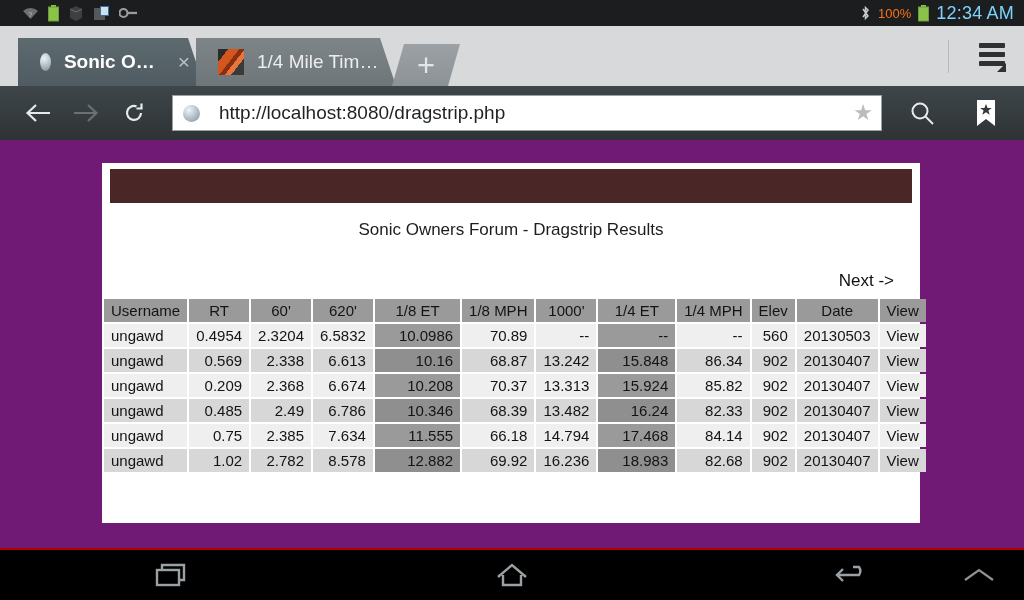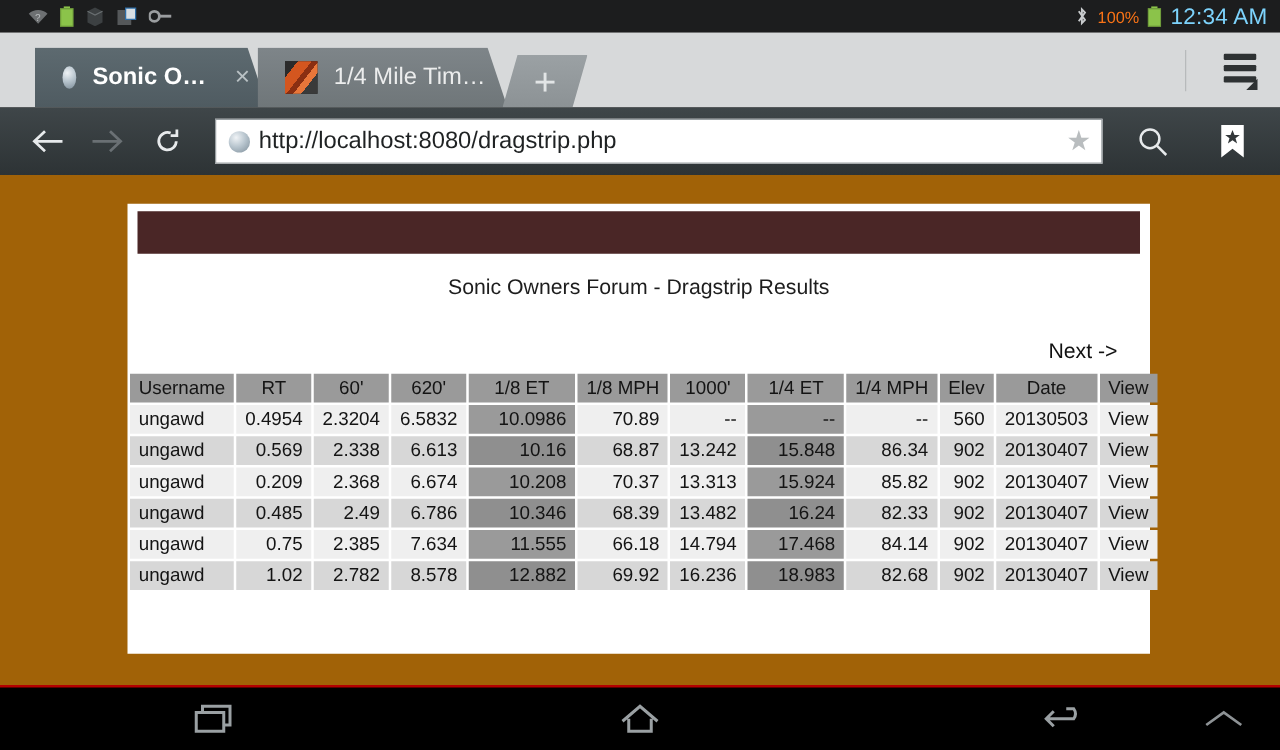--- a/index.html
+++ b/index.html
@@ -80,35 +80,35 @@
 
   
   .urlbar {
     position: absolute; top: 86px; left: 0; width: 1024px; height: 54px;
     background: linear-gradient(#3f4649, #2d3335);
     display: flex; align-items: center; padding: 0 14px;
   }
   .nav-btn { width: 48px; height: 54px; display: flex; align-items: center; justify-content: center; }
   .urlfield {
     flex: 1; height: 36px; background: #ffffff; margin: 0 10px 0 14px;
-    display: flex; align-items: center; padding: 0 8px 0 10px; gap: 7px;
+    display: flex; align-items: center; padding: 0 8px 0 10px; gap: 19px;
     border: 1px solid #9aa0a3;
   }
   .url-text { flex: 1; color: #1f2223; font-size: 19px; white-space: nowrap; overflow: hidden; }
   .url-globe {
     width: 17px; height: 17px; border-radius: 50%;
     background: radial-gradient(circle at 35% 30%, #f0f3f6 0%, #b9c6cf 45%, #7d8d99 100%);
   }
   .star-inline { color: #b9bdbf; font-size: 22px; line-height: 1; }
   .url-right { display: flex; align-items: center; gap: 16px; padding-left: 6px; }
 
   
   .viewport {
     position: absolute; top: 140px; left: 0; width: 1024px; height: 408px;
-    background: #a16207; overflow: hidden;
+    background: #701a75; overflow: hidden;
   }
   .card {
     position: absolute; left: 102px; top: 23px; width: 818px; height: 360px;
     background: #ffffff;
   }
   .site-header { height: 34px; margin: 6px 8px 0 8px; background: #4a2626; }
   .site-title { text-align: center; font-size: 17px; color: #1d1d1d; padding: 17px 0 15px; }
   .site-nav {
     margin: 0 6px; background: #000000; border: 4px solid #4a2626;
     height: 38px; display: flex; align-items: center; gap: 0;
@@ -202,21 +202,21 @@
         <svg width="11" height="17" viewBox="0 0 11 17">
             <rect x="3" y="0" width="5" height="2" fill="#8bc34a"></rect>
             <rect x="0.5" y="2" width="10" height="14" fill="#8bc34a" stroke="#6f9c3b"></rect>
           </svg>
       </span>
       <span class="sb-time">12:34 AM</span>
     </div>
   </div>
 
   <div class="tabstrip">
-    <div class="tab tab-active" style="width:186px;margin-left:28px;">
+    <div class="tab tab-active" style="width:186px;margin-left:18px;">
       <div class="tab-shape"></div>
       <div class="tab-inner">
         <span class="favicon-globe"></span>
         <span class="tab-title">Sonic O…</span>
         <span class="tab-close">×</span>
       </div>
     </div>
     <div class="tab tab-inactive" style="width:200px;margin-left:-8px;">
       <div class="tab-shape"></div>
       <div class="tab-inner">

